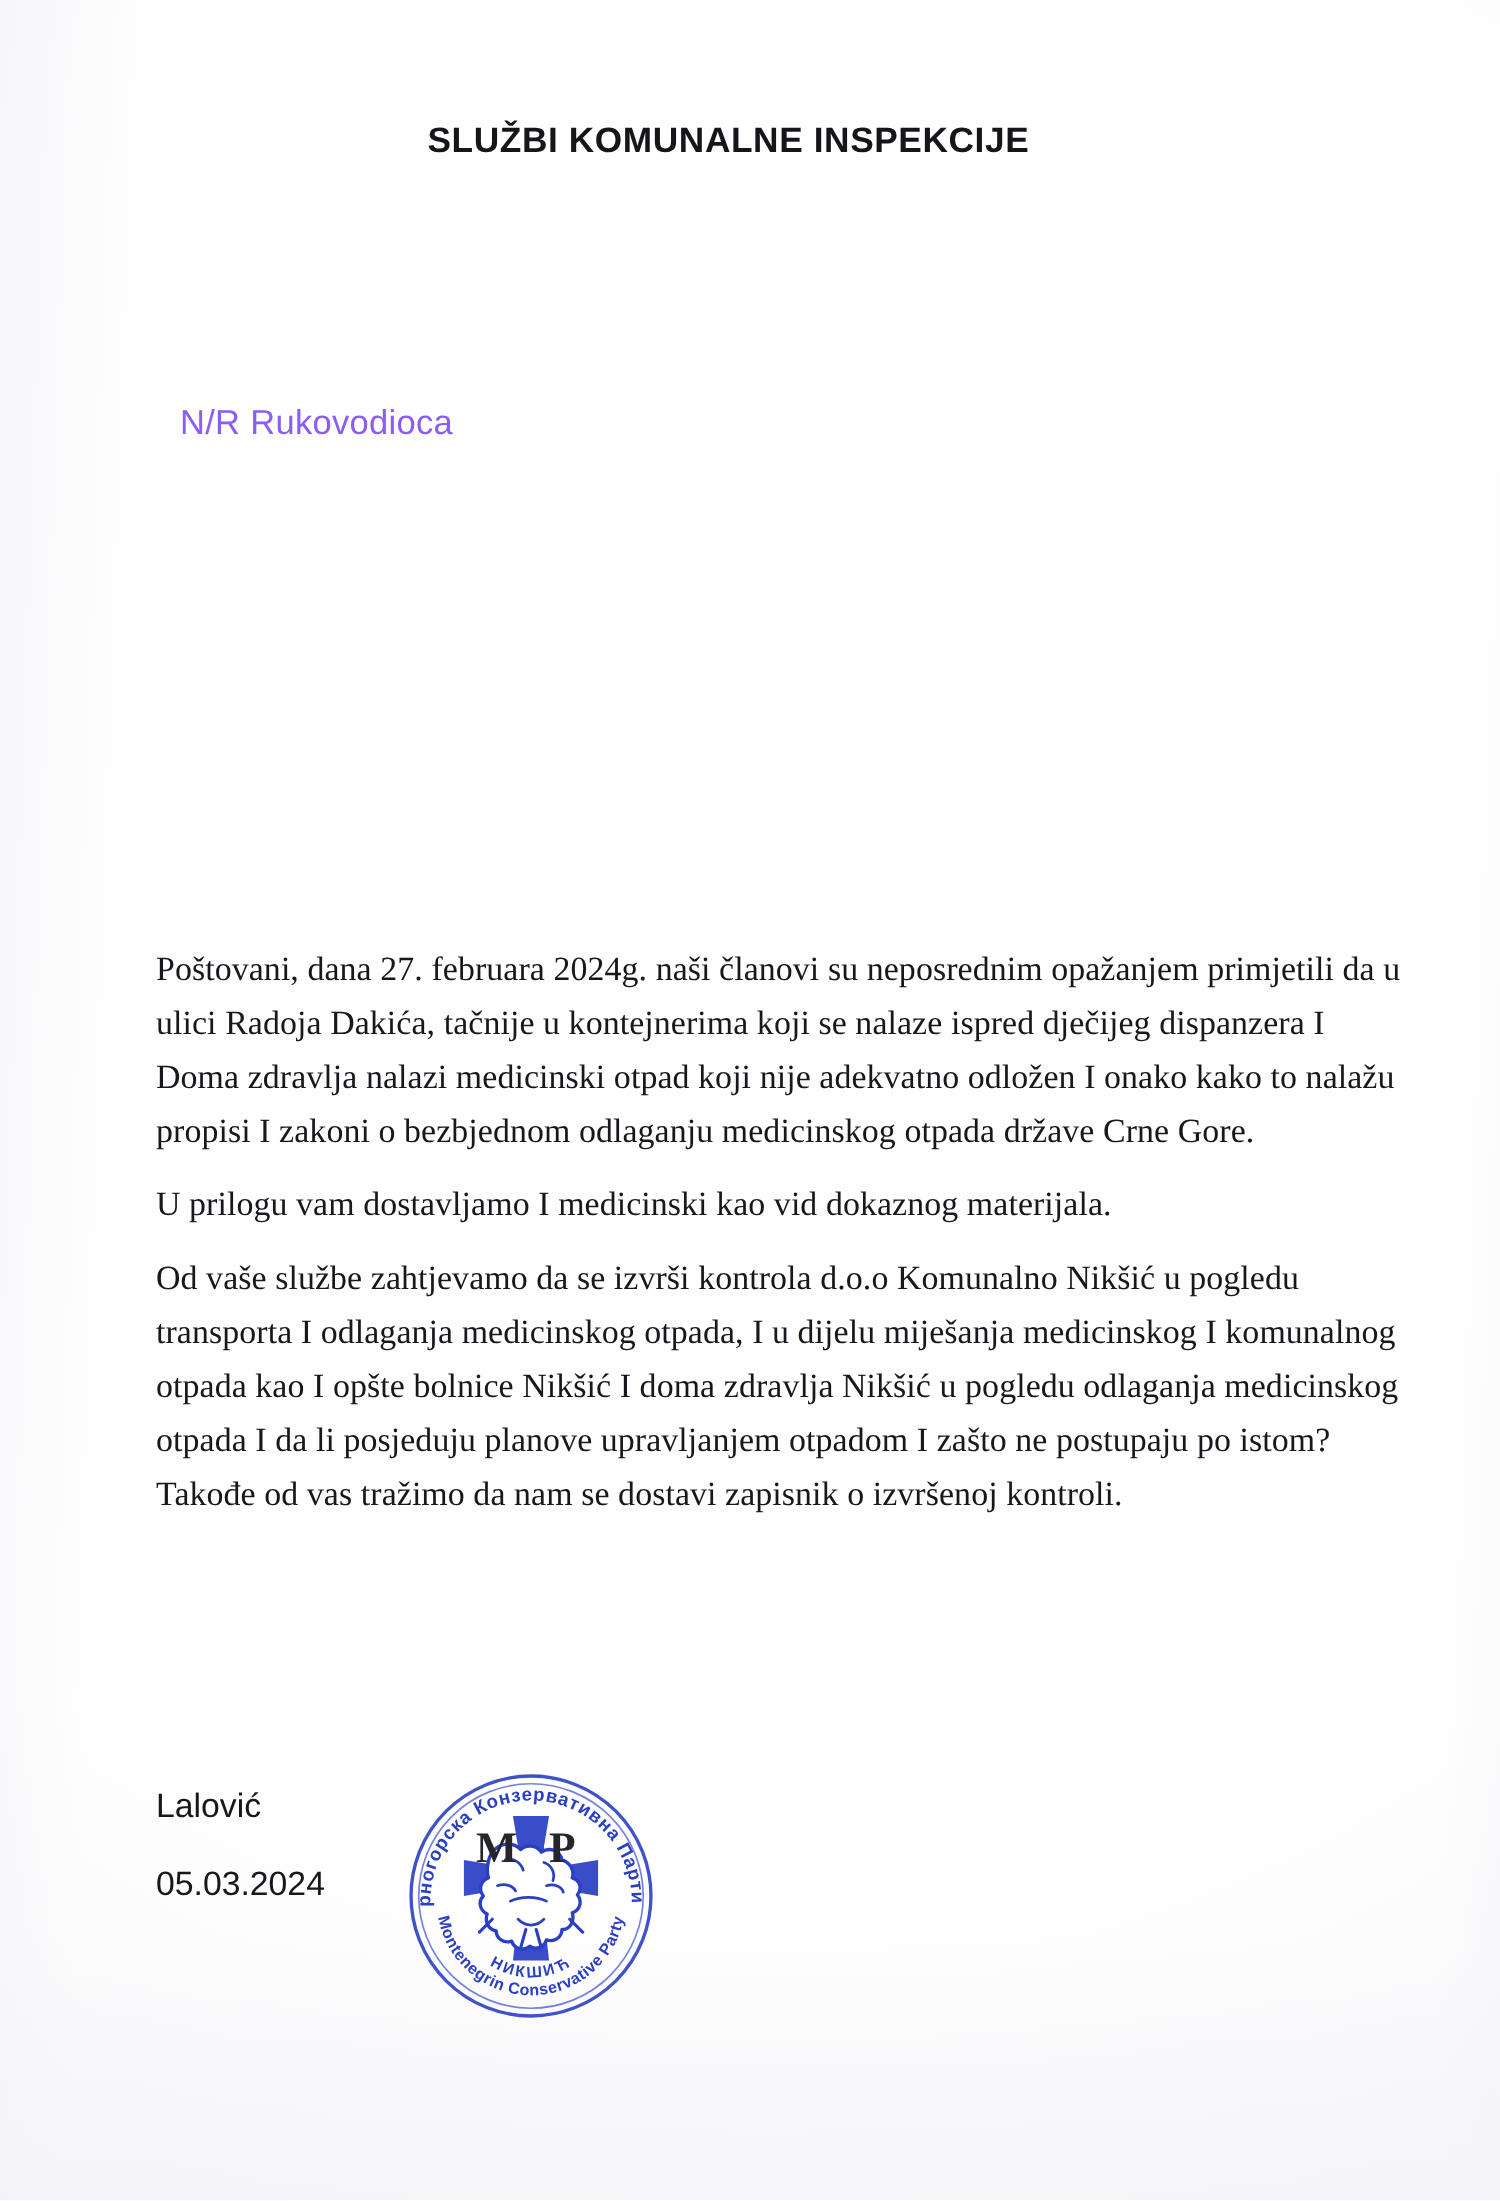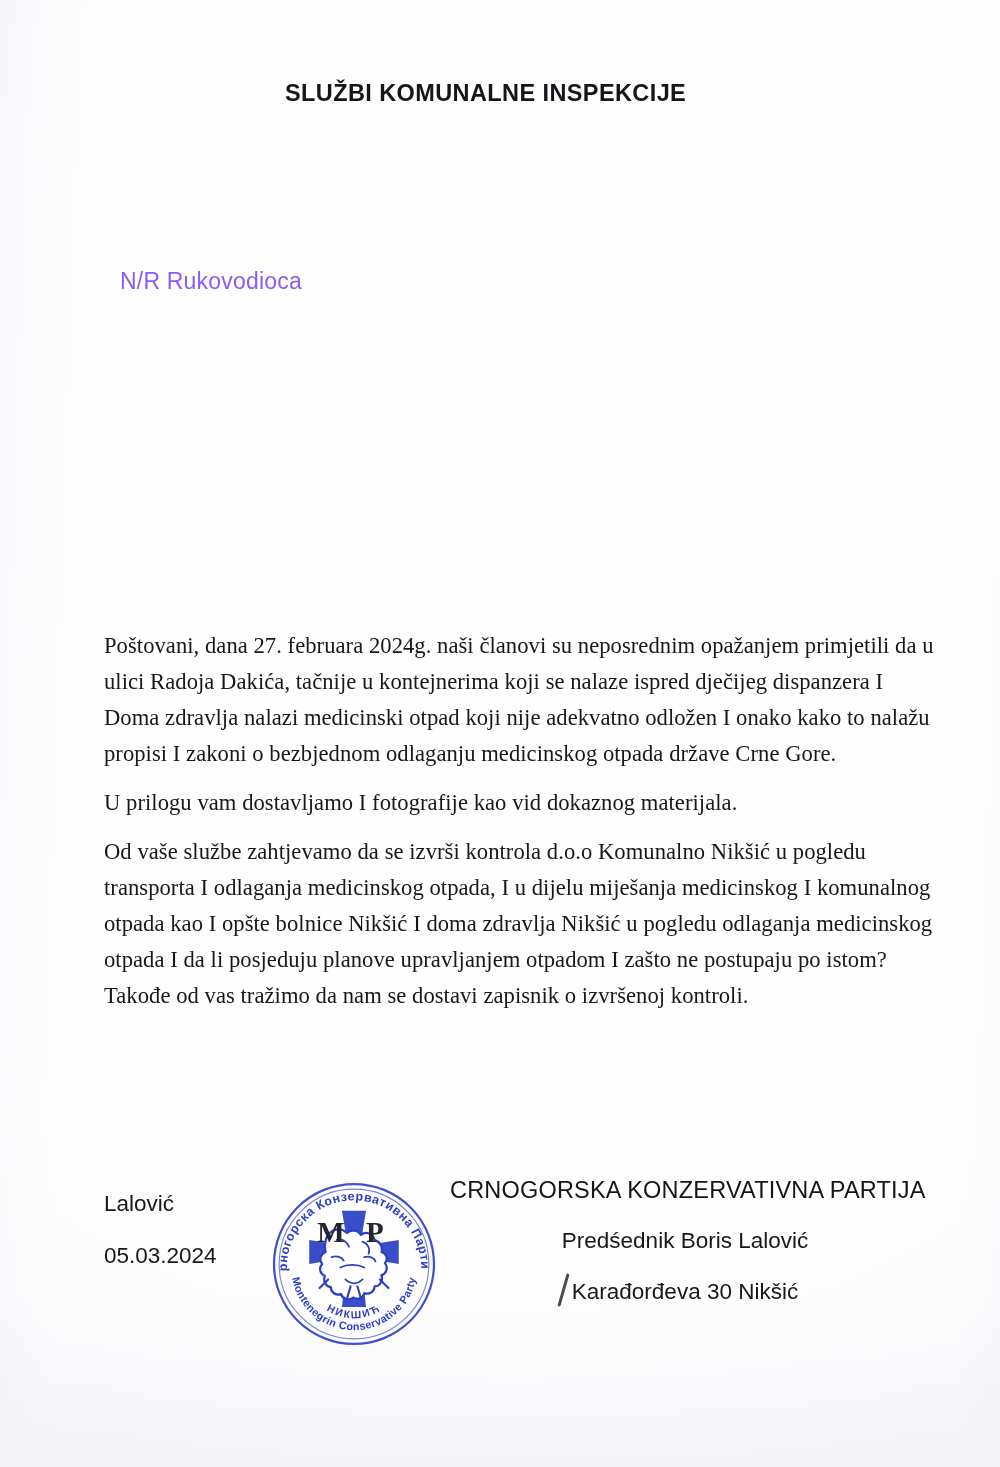--- a/index.html
+++ b/index.html
@@ -168,37 +168,29 @@
 
   <div id="paper-tint"></div>
 
   <div class="tline" id="addressee-title">SLUŽBI KOMUNALNE INSPEKCIJE</div>
 
   <div class="tline" id="recipient-line">N/R  Rukovodioca</div>
 
 
   <div id="body">
     <p>Poštovani,  dana 27. februara 2024g. naši članovi su neposrednim opažanjem primjetili da u ulici Radoja Dakića, tačnije u kontejnerima koji se nalaze ispred dječijeg dispanzera I Doma zdravlja nalazi medicinski otpad koji nije adekvatno odložen I onako kako to nalažu propisi I zakoni  o bezbjednom odlaganju medicinskog otpada države Crne Gore.</p>
-    <p>U prilogu vam dostavljamo I fotografije kao vid dokaznog materijala.</p>
+    <p>U prilogu vam dostavljamo I medicinski kao vid dokaznog materijala.</p>
     <p>Od vaše službe zahtjevamo da se izvrši kontrola d.o.o Komunalno Nikšić u pogledu transporta I odlaganja medicinskog otpada, I u dijelu miješanja medicinskog I komunalnog otpada kao I opšte bolnice Nikšić I doma zdravlja Nikšić u pogledu odlaganja medicinskog otpada I da li posjeduju planove upravljanjem otpadom I zašto ne postupaju po istom? Takođe od vas tražimo da nam se dostavi zapisnik o izvršenoj kontroli.</p>
   </div>
 
   <div id="footer-left">
     <div>Lalović</div>
     <div>05.03.2024</div>
   </div>
 
-  <div id="footer-right">
-    <div id="org-name">CRNOGORSKA KONZERVATIVNA PARTIJA</div>
-    <div id="president-line">Predśednik Boris Lalović</div>
-    <div id="address-line">
-      <span>Karađorđeva 30  Nikšić</span>
-      <span id="pen-stroke"></span>
-    </div>
-  </div>
 
   <div id="stamp">
     <svg viewBox="0 0 200 200" xmlns="http://www.w3.org/2000/svg">
       <defs>
         <path id="arcTop" d="M 22,104 A 78,78 0 0 1 178,104"></path>
         <path id="arcBot" d="M 27,104 A 73,73 0 0 0 173,104"></path>
         <path id="arcBotInner" d="M 41,104 A 59,59 0 0 0 159,104"></path>
       </defs>
 
       <circle cx="100" cy="100" r="93" fill="none" stroke="#2b3fc4" stroke-width="2.6" opacity="0.9"></circle>

